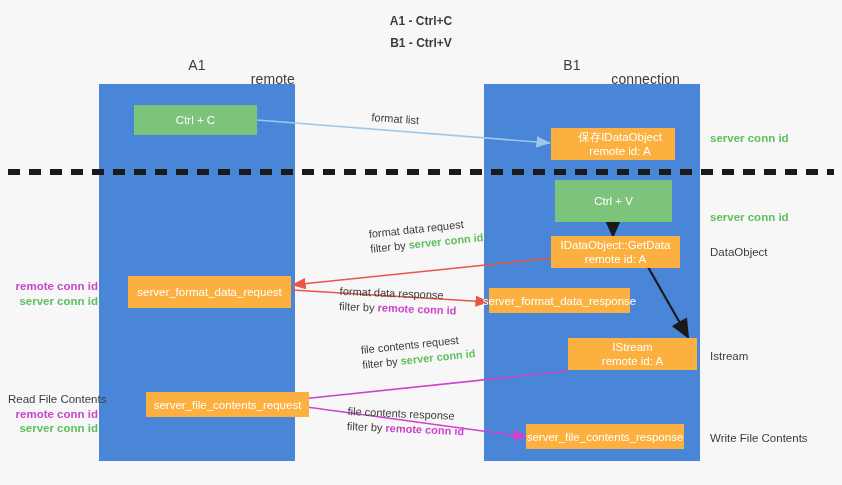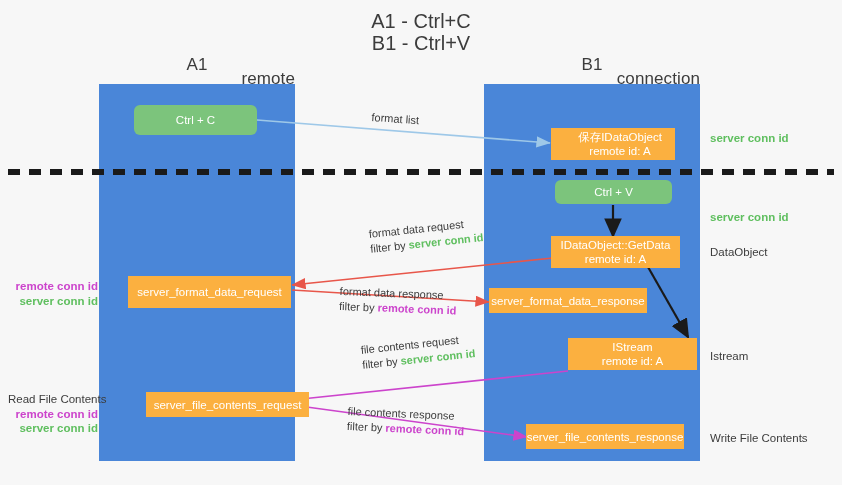--- a/index.html
+++ b/index.html
@@ -23,54 +23,55 @@
   .lane {
     position: absolute;
     background: #4a86d8;
   }
   .lane-a { left: 99px; top: 84px; width: 196px; height: 377px; }
   .lane-b { left: 484px; top: 84px; width: 216px; height: 377px; }
 
   .lane-header {
     position: absolute;
     text-align: center;
-    font-size: 17px;
+    font-size: 14px;
     color: #3c3c3c;
     line-height: 14px;
     letter-spacing: 0.1px;
   }
   .lane-header .ttl { display: block; }
   .lane-header .sub { display: block; text-align: right; }
 
   .title {
     position: absolute;
     left: 0;
     top: 10px;
     width: 842px;
     text-align: center;
-    font-size: 20px;
+    font-size: 12px;
     color: #3c3c3c;
     line-height: 22px;
+    font-weight: bold;
   }
   .title span { display: block; }
 
   .box {
     position: absolute;
     box-sizing: border-box;
     display: flex;
     flex-direction: column;
     align-items: center;
     justify-content: center;
     color: #ffffff;
     font-size: 11.5px;
     line-height: 14px;
     text-align: center;
     padding: 2px 4px;
   }
-  .box.green { background: #7cc47c; border-radius: 6px; }
+  .box.green { background: #7cc47c; }
   .box.orange { background: #fbb council; }
   .box.orange { background: #fbb040; }
   .box .l2 { font-weight: normal; }
 
   .side-label {
     position: absolute;
     font-size: 11.5px;
     color: #3c3c3c;
     line-height: 14px;
     white-space: nowrap;
@@ -114,21 +115,21 @@
 
   <div class="title">
     <span>A1 - Ctrl+C</span>
     <span>B1 - Ctrl+V</span>
   </div>
 
   <div class="lane-header" style="left:99px; top:58px; width:196px;">
     <span class="ttl">A1</span>
     <span class="sub">remote</span>
   </div>
-  <div class="lane-header" style="left:484px; top:58px; width:216px;">
+  <div class="lane-header" style="left:464px; top:58px; width:216px;">
     <span class="ttl">B1</span>
     <span class="sub">connection</span>
   </div>
 
   <div class="lane lane-a"></div>
   <div class="lane lane-b"></div>
 
   <svg id="wires" viewBox="0 0 842 485">
     <defs>
       <marker id="ah-blue" markerWidth="9" markerHeight="7" refX="8.5" refY="3.5" orient="auto">
@@ -172,30 +173,30 @@
 
   <div class="box orange" style="left:128px; top:392px; width:163px; height:25px;margin-left:18px;">
     <span>server_file_contents_request</span>
   </div>
 
   <div class="box orange" style="left:551px; top:128px; width:124px; height:32px;padding-left:18px;">
     <span>保存IDataObject</span>
     <span class="l2">remote id: A</span>
   </div>
 
-  <div class="box green" style="left:555px; top:180px; width:117px; height:24px;">
+  <div class="box green" style="left:555px; top:180px; width:117px; height:42px;">
     <span>Ctrl + V</span>
   </div>
 
   <div class="box orange" style="left:551px; top:236px; width:129px; height:32px;">
     <span>IDataObject::GetData</span>
     <span class="l2">remote id: A</span>
   </div>
 
-  <div class="box orange" style="left:489px; top:288px; width:158px; height:25px;">
+  <div class="box orange" style="left:489px; top:288px; width:141px; height:25px;">
     <span>server_format_data_response</span>
   </div>
 
   <div class="box orange" style="left:568px; top:338px; width:129px; height:32px;">
     <span>IStream</span>
     <span class="l2">remote id: A</span>
   </div>
 
   <div class="box orange" style="left:526px; top:424px; width:158px; height:25px;">
     <span>server_file_contents_response</span>

